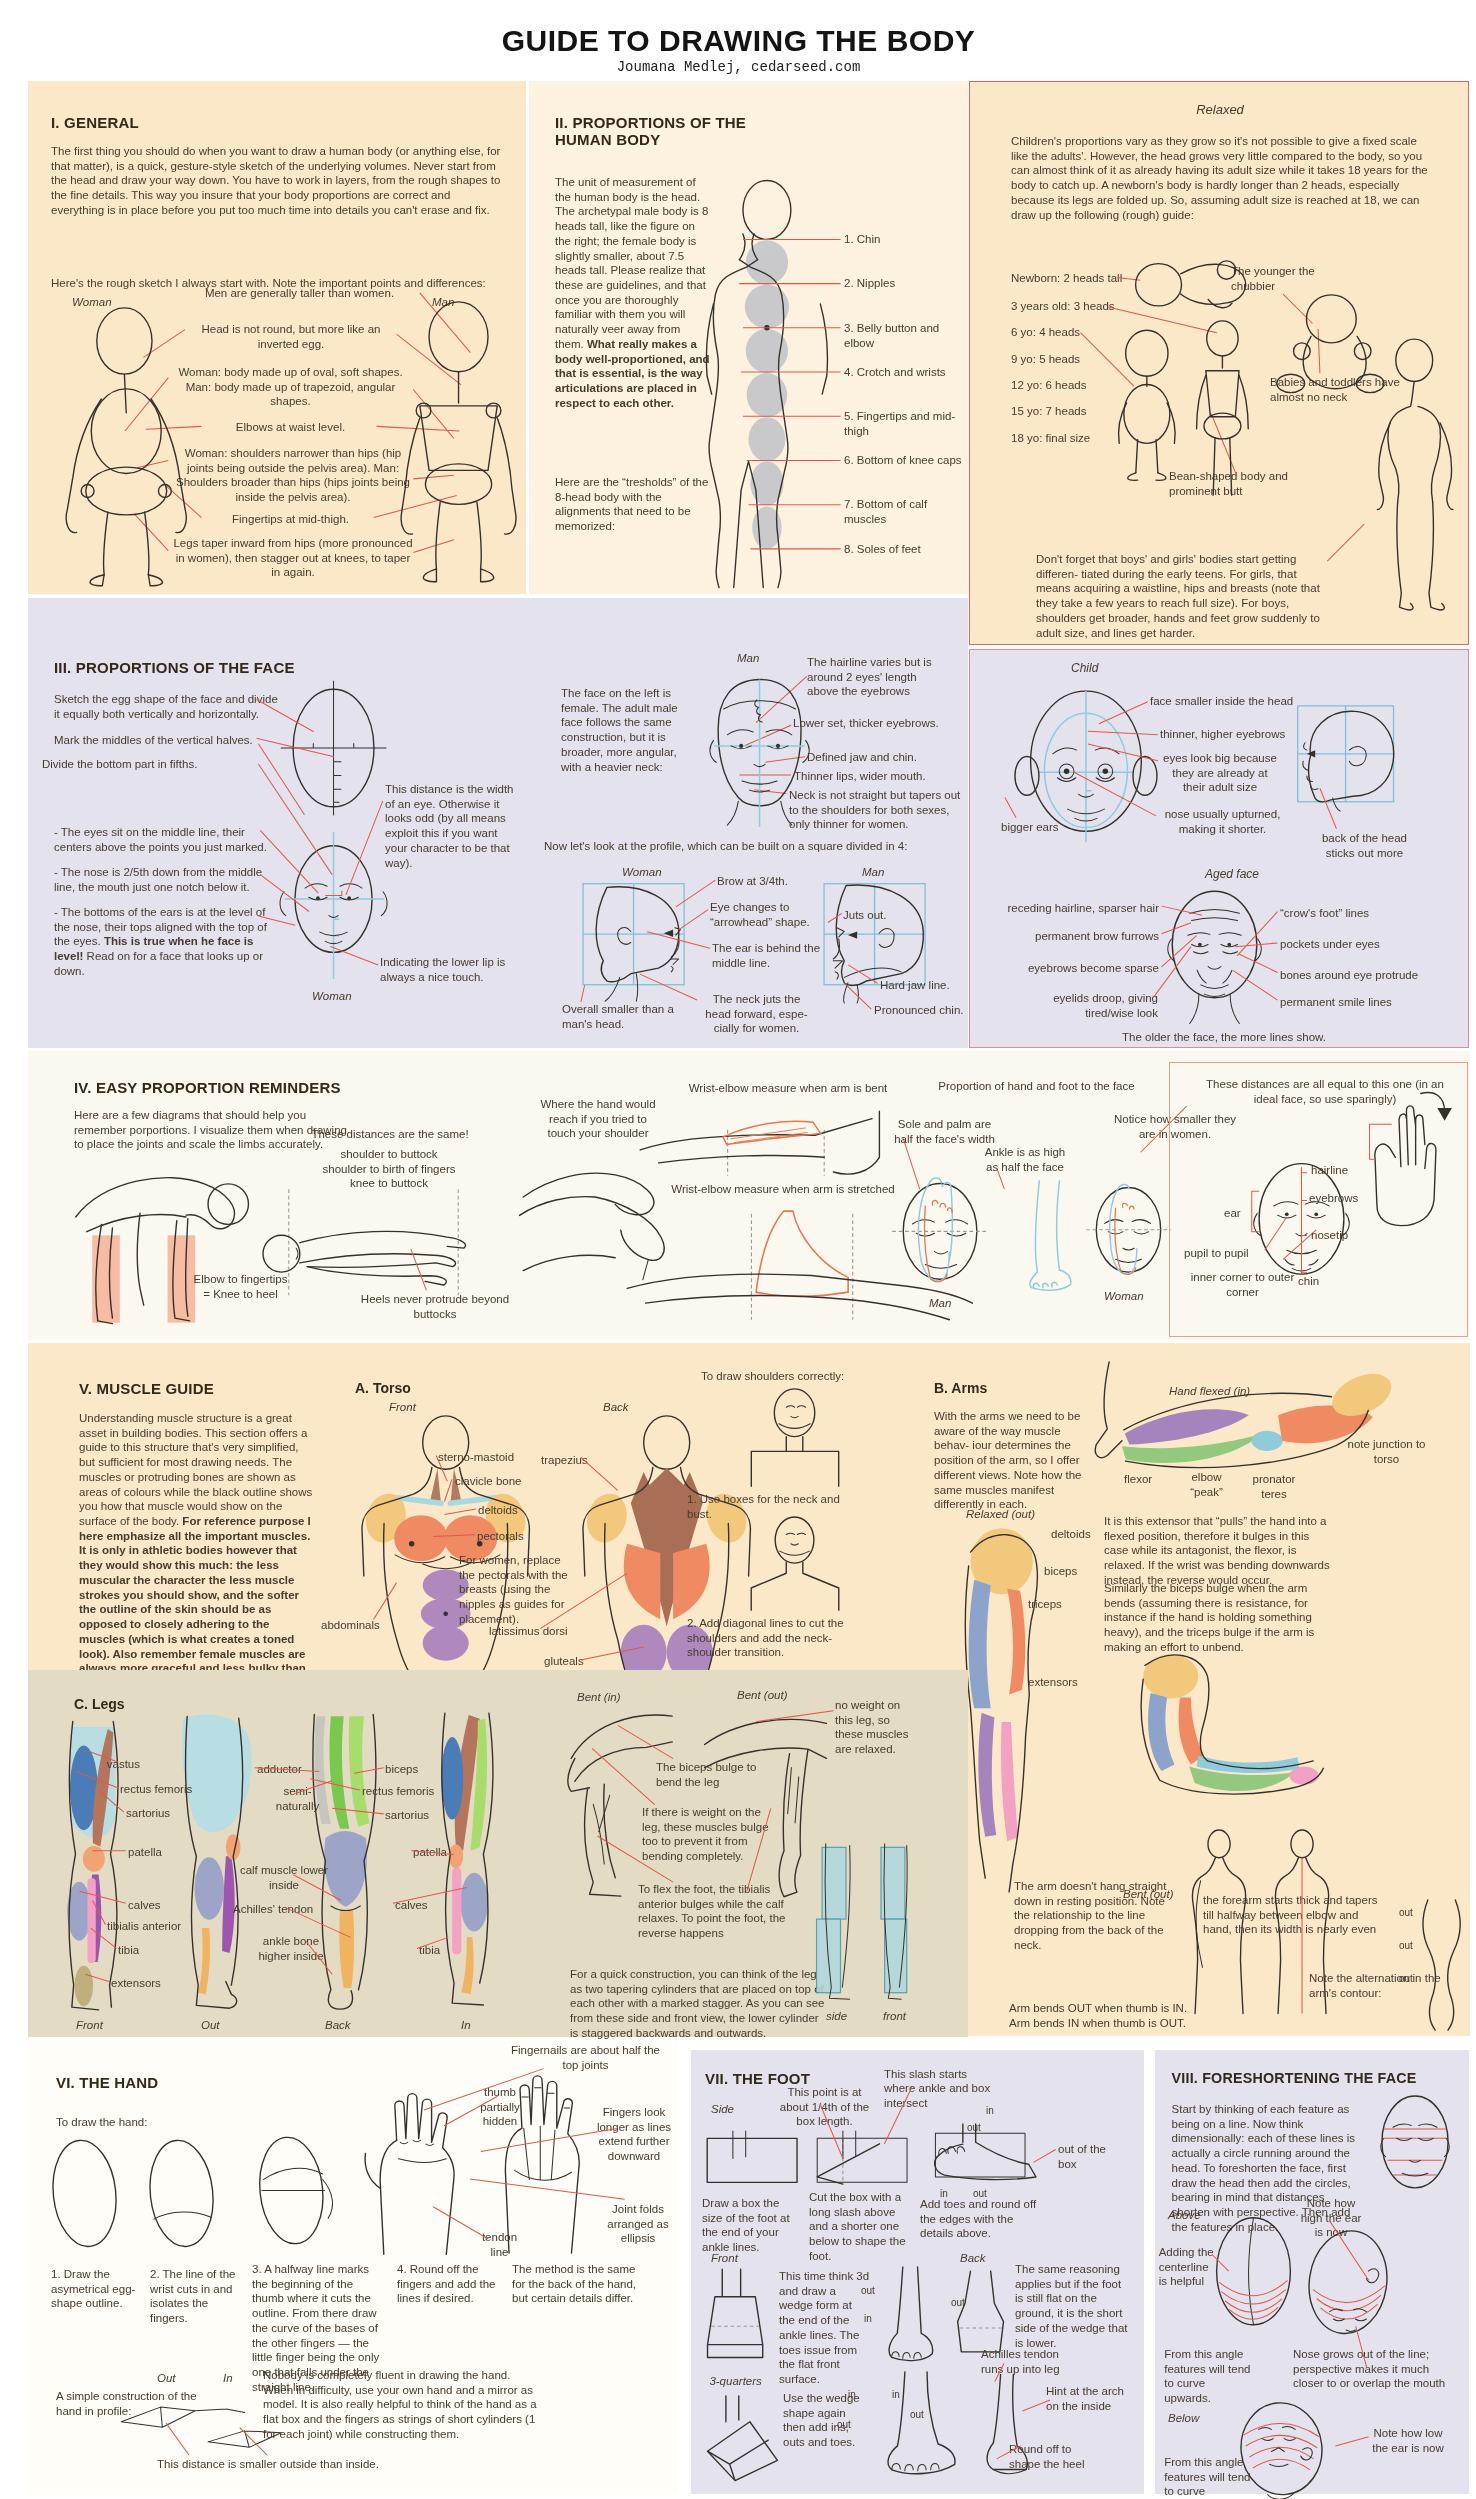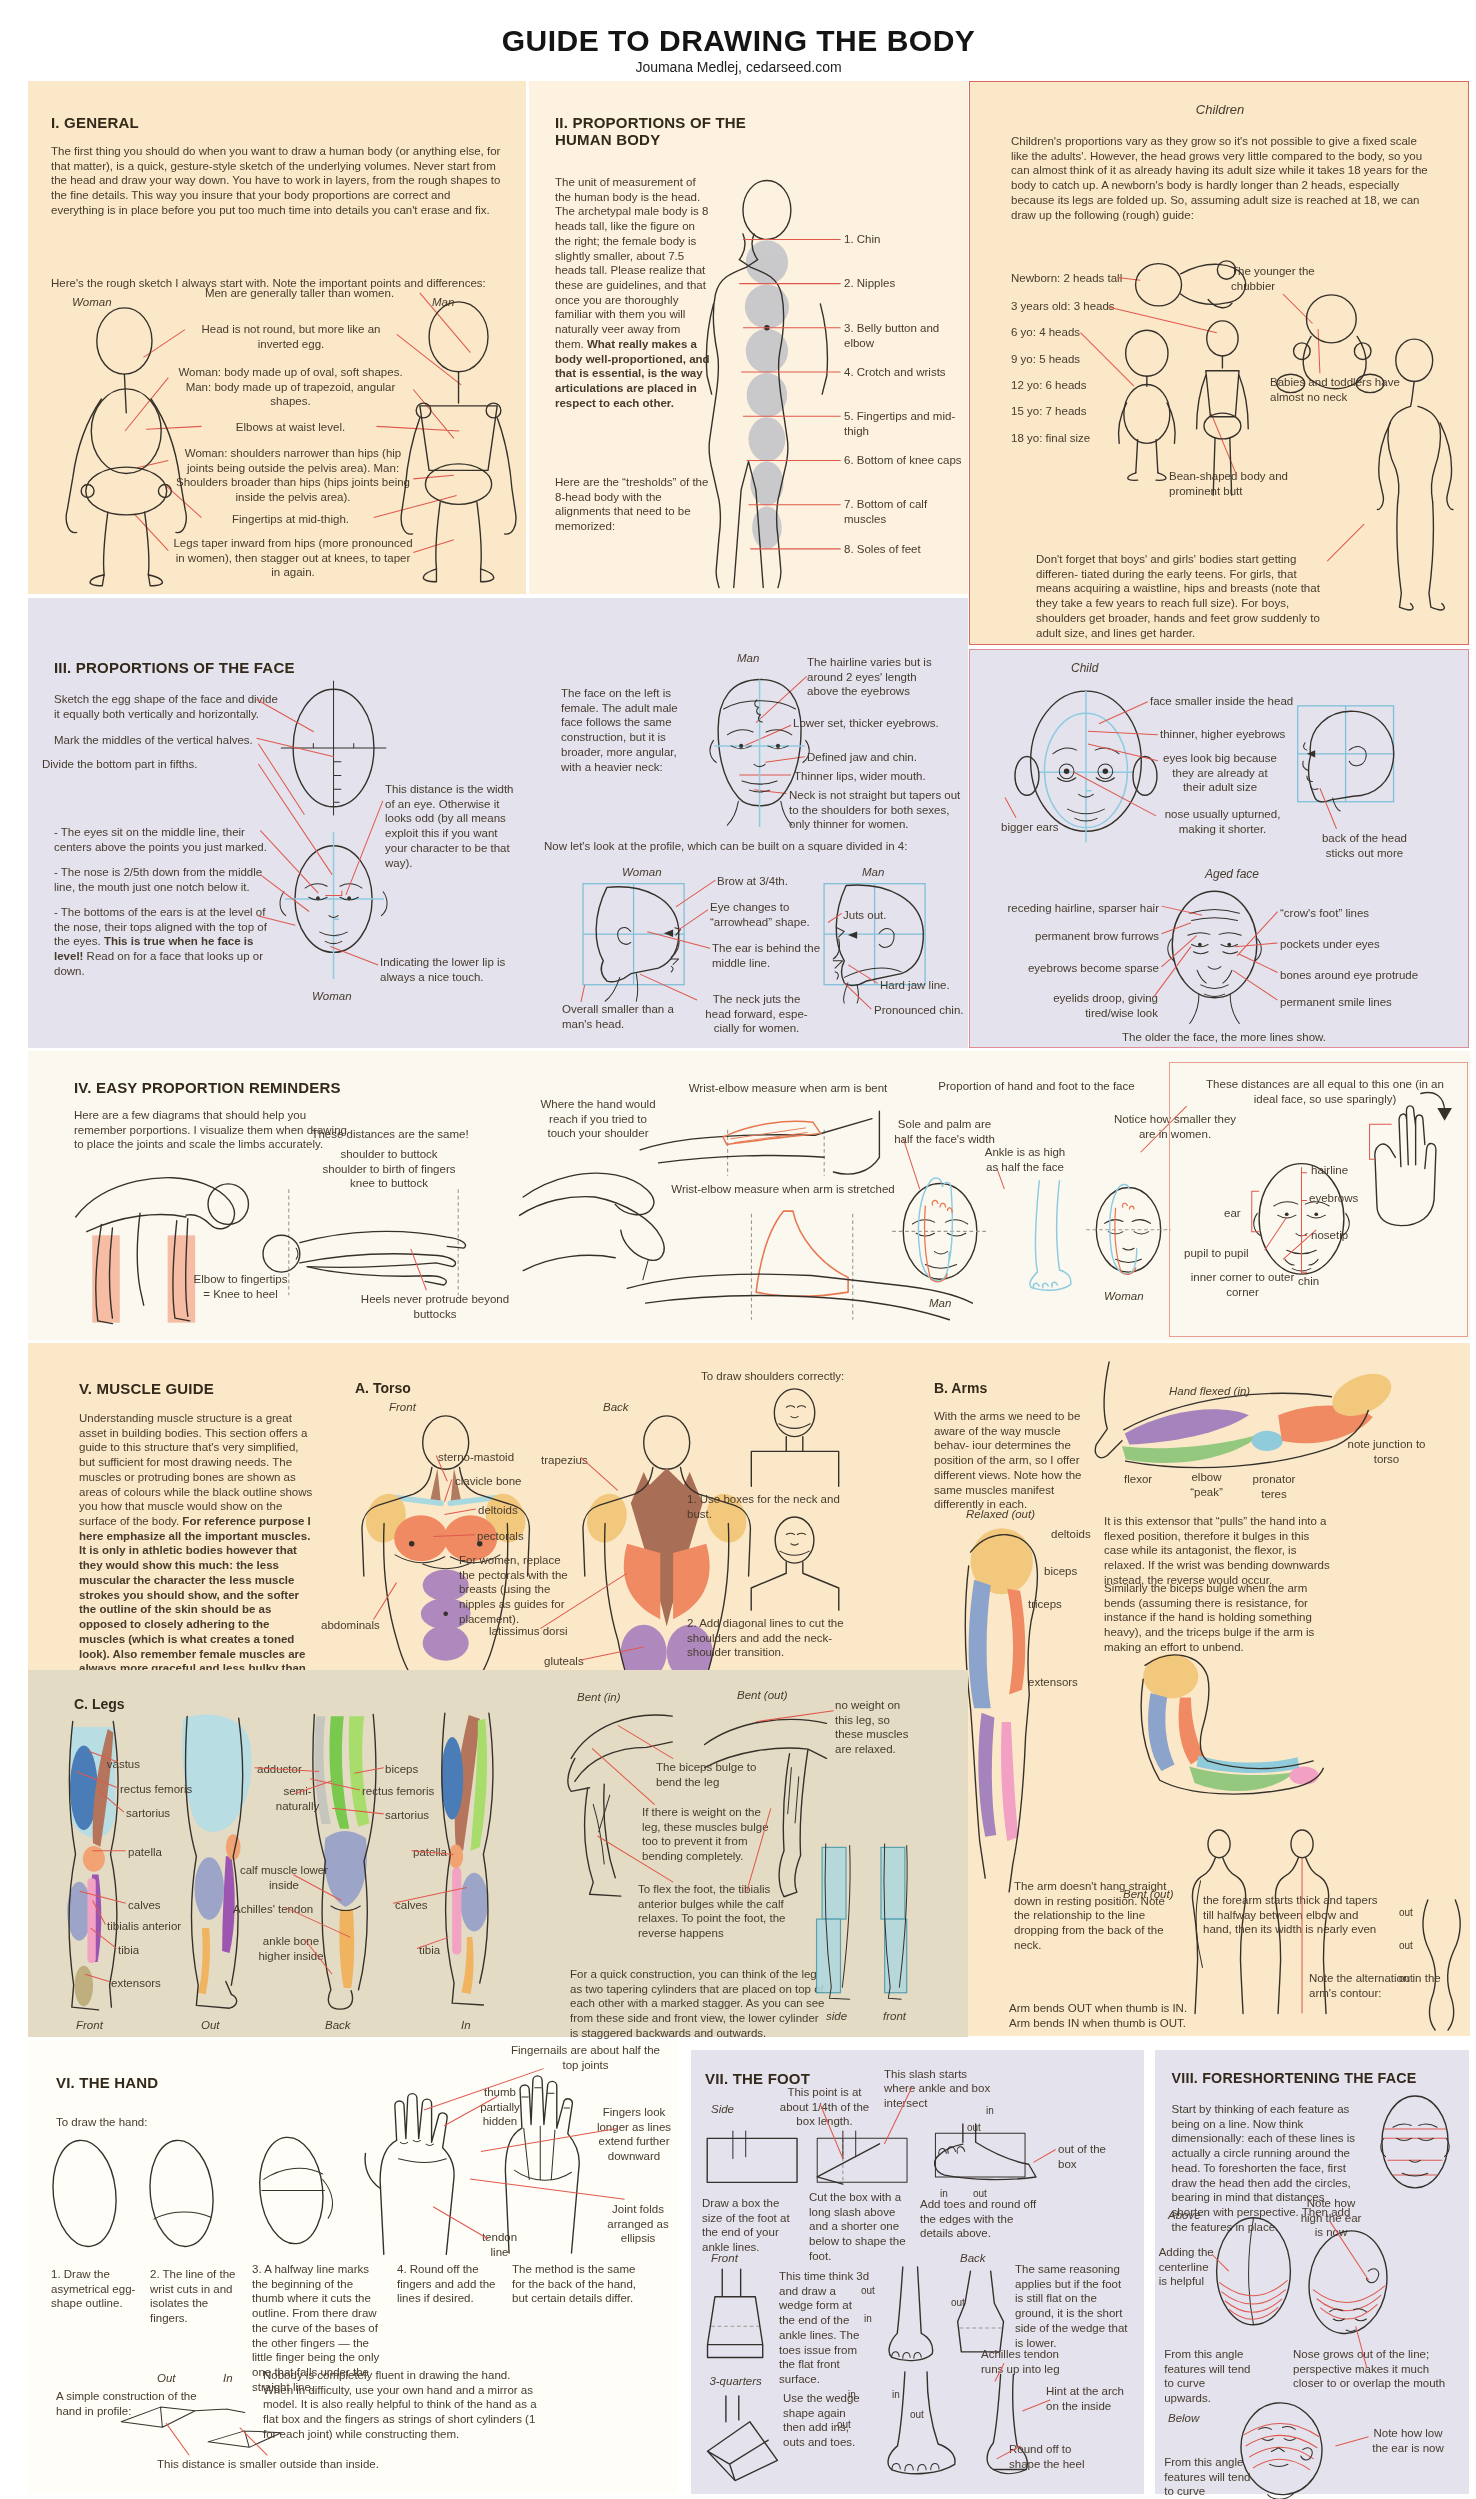--- a/index.html
+++ b/index.html
@@ -14,21 +14,21 @@
   .ctr{text-align:center;}
   .rt{text-align:right;}
   svg.fig{position:absolute;overflow:visible;}
   .sk{stroke:#35302a;stroke-width:1.5;fill:none;stroke-linecap:round;stroke-linejoin:round;}
   .sk2{stroke:#35302a;stroke-width:1.1;fill:none;stroke-linecap:round;stroke-linejoin:round;}
   .ln{stroke:#e0584c;stroke-width:1.1;fill:none;}
   .cy{stroke:#8ecbe0;stroke-width:1.6;fill:none;}
   .bl{stroke:#7fc0d9;stroke-width:1.4;fill:none;}
   .dash{stroke:#9a9a92;stroke-width:1.2;stroke-dasharray:4 3;fill:none;}
   .title{font-weight:bold;font-size:30px;letter-spacing:0.5px;color:#141414;}
-  .byline{font-size:14px;color:#222;}
+  .byline{font-size:14px;color:#222;font-family:Liberation Mono, monospace;}
 </style>
 </head>
 <body>
 
 <div class="abs title" style="left:0;top:24px;width:1477px;text-align:center">GUIDE TO DRAWING THE BODY</div>
 <div class="abs byline" style="left:0;top:59px;width:1477px;text-align:center">Joumana Medlej, cedarseed.com</div>
 
 <div class="panel" style="left:28px;top:81px;width:498px;height:513px;background:#fae8c8">
   <div class="abs h1" style="left:23px;top:33px">I. GENERAL</div>
   <div class="abs lbl" style="left:23px;top:63px;width:451px">The first thing you should do when you want to draw a human body (or anything else, for that matter), is a quick, gesture-style sketch of the underlying volumes. Never start from the head and draw your way down. You have to work in layers, from the rough shapes to the fine details. This way you insure that your body proportions are correct and everything is in place before you put too much time into details you can't erase and fix.</div>
@@ -93,21 +93,21 @@
   <div class="abs lbl" style="left:315px;top:195px">2. Nipples</div>
   <div class="abs lbl" style="left:315px;top:240px;width:120px">3. Belly button and elbow</div>
   <div class="abs lbl" style="left:315px;top:284px;width:120px">4. Crotch and wrists</div>
   <div class="abs lbl" style="left:315px;top:328px;width:120px">5. Fingertips and mid-thigh</div>
   <div class="abs lbl" style="left:315px;top:372px;width:120px">6. Bottom of knee caps</div>
   <div class="abs lbl" style="left:315px;top:416px;width:120px">7. Bottom of calf muscles</div>
   <div class="abs lbl" style="left:315px;top:461px;width:120px">8. Soles of feet</div>
 </div>
 
 <div class="panel" style="left:969px;top:81px;width:500px;height:564px;background:#fbe8c9;border:1.4px solid #d96a5b;box-sizing:border-box">
-  <div class="abs lbl it ctr" style="left:0;top:20px;width:500px;font-size:13px">Children</div>
+  <div class="abs lbl it ctr" style="left:0;top:20px;width:500px;font-size:13px">Relaxed</div>
   <div class="abs lbl" style="left:41px;top:52px;width:424px">Children's proportions vary as they grow so it's not possible to give a fixed scale like the adults'. However, the head grows very little compared to the body, so you can almost think of it as already having its adult size while it takes 18 years for the body to catch up. A newborn's body is hardly longer than 2 heads, especially because its legs are folded up. So, assuming adult size is reached at 18, we can draw up the following (rough) guide:</div>
   <div class="abs lbl" style="left:41px;top:189px">Newborn: 2 heads tall</div>
   <div class="abs lbl" style="left:41px;top:217px">3 years old: 3 heads</div>
   <div class="abs lbl" style="left:41px;top:243px">6 yo: 4 heads</div>
   <div class="abs lbl" style="left:41px;top:270px">9 yo: 5 heads</div>
   <div class="abs lbl" style="left:41px;top:296px">12 yo: 6 heads</div>
   <div class="abs lbl" style="left:41px;top:322px">15 yo: 7 heads</div>
   <div class="abs lbl" style="left:41px;top:349px">18 yo: final size</div>
   <div class="abs lbl" style="left:261px;top:182px;width:101px">The younger the chubbier</div>
   <div class="abs lbl" style="left:300px;top:293px;width:152px">Babies and toddlers have almost no neck</div>

